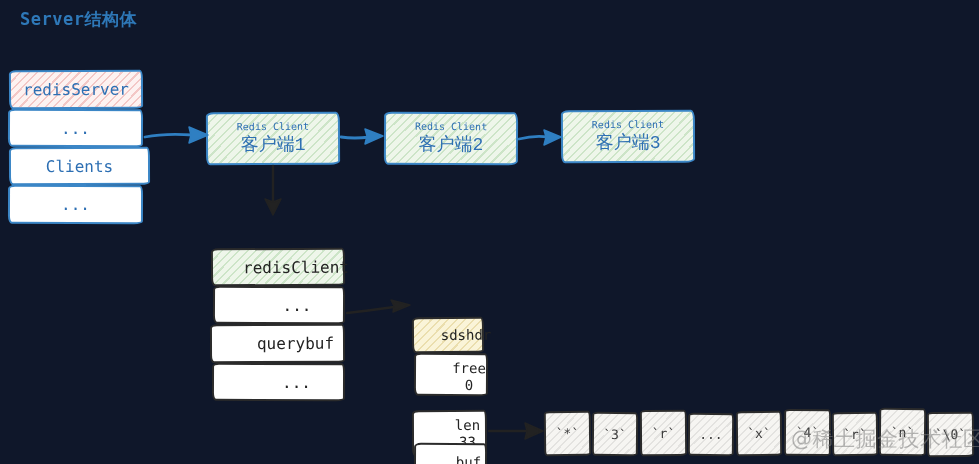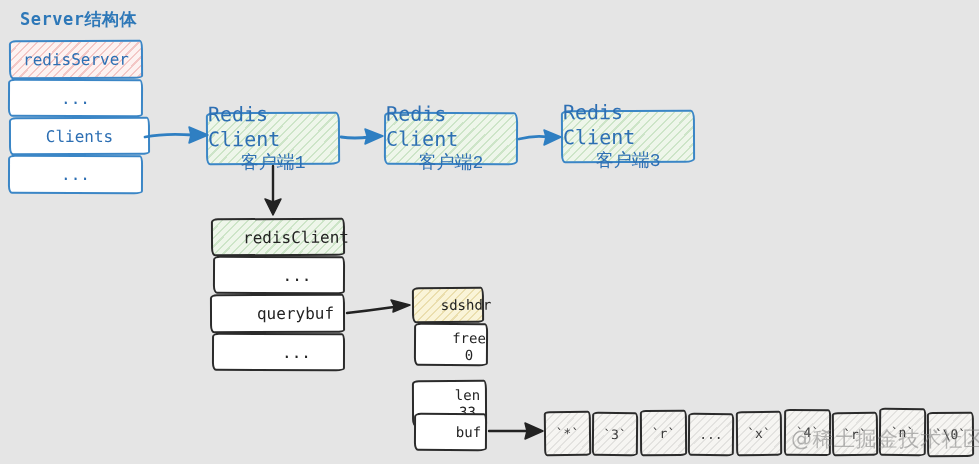--- a/index.html
+++ b/index.html
@@ -1,26 +1,26 @@
 <!DOCTYPE html>
 <html><head>
 <meta charset="utf-8">
 <style>
   html,body { margin:0; padding:0; background:#ffffff; }
   .canvas {
-    position:relative; width:979px; height:464px; background:#e5e5e5;
+    position:relative; width:979px; height:464px; background:#0f172a;
     font-family:"DejaVu Sans Mono","Liberation Mono",monospace;
     overflow:hidden;
   }
   .row {
     position:absolute; box-sizing:border-box;
     display:flex; align-items:center; justify-content:center;
     border:2.2px solid #3b86c6; background:#ffffff;
     border-radius:7px 3px 9px 4px / 4px 9px 3px 8px;
-    font-size:16px; color:#2d6fb3;
+    font-size:16px; color:#2d6fb3;margin-top:30px;
   }
   .black-row { border-color:#2b2b2b; color:#232323;padding-left:36px; }
   .hatch-pink {
     background-color:#fdf2f1;
     background-image:repeating-linear-gradient(135deg, rgba(224,120,118,0.35) 0px, rgba(224,120,118,0.35) 1.6px, transparent 1.6px, transparent 6px);
   }
   .hatch-green {
     background-color:#eef6ea;
     background-image:repeating-linear-gradient(135deg, rgba(128,188,120,0.30) 0px, rgba(128,188,120,0.30) 1.6px, transparent 1.6px, transparent 6px);
   }
@@ -37,21 +37,21 @@
     font-size:17px; font-weight:bold; color:#2e78b8; letter-spacing:0.5px;
     font-family:"DejaVu Sans Mono","DejaVu Sans",monospace;
   }
   .client-box {
     position:absolute; box-sizing:border-box;
     display:flex; flex-direction:column; align-items:center; justify-content:center;
     border:2.4px solid #3b86c6;
     border-radius:8px 4px 10px 4px / 4px 10px 4px 8px;
     color:#2d6fb3; line-height:1.25;
   }
-  .client-box .l1 { font-size:20px; }
+  .client-box .l1 { font-size:10px; }
   .client-box .l2 { font-size:18px; font-family:Liberation Mono, monospace; }
   .two-line { flex-direction:column; line-height:1.2; font-size:14px; }
   .cell {
     position:absolute; box-sizing:border-box;
     display:flex; align-items:center; justify-content:center;
     border:2.2px solid #2b2b2b; color:#3a3a3a; font-size:13px;
     border-radius:6px 3px 7px 3px / 3px 7px 3px 6px;
   }
   .watermark {
     position:absolute; left:791px; top:425px; z-index:9;

